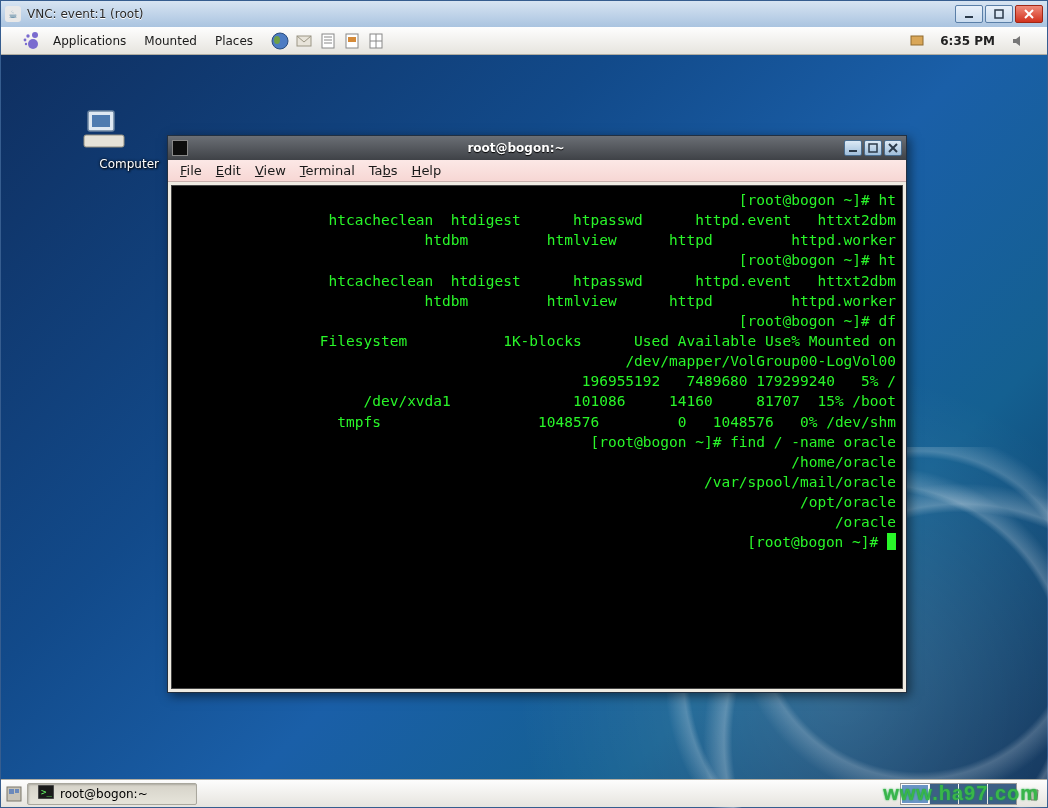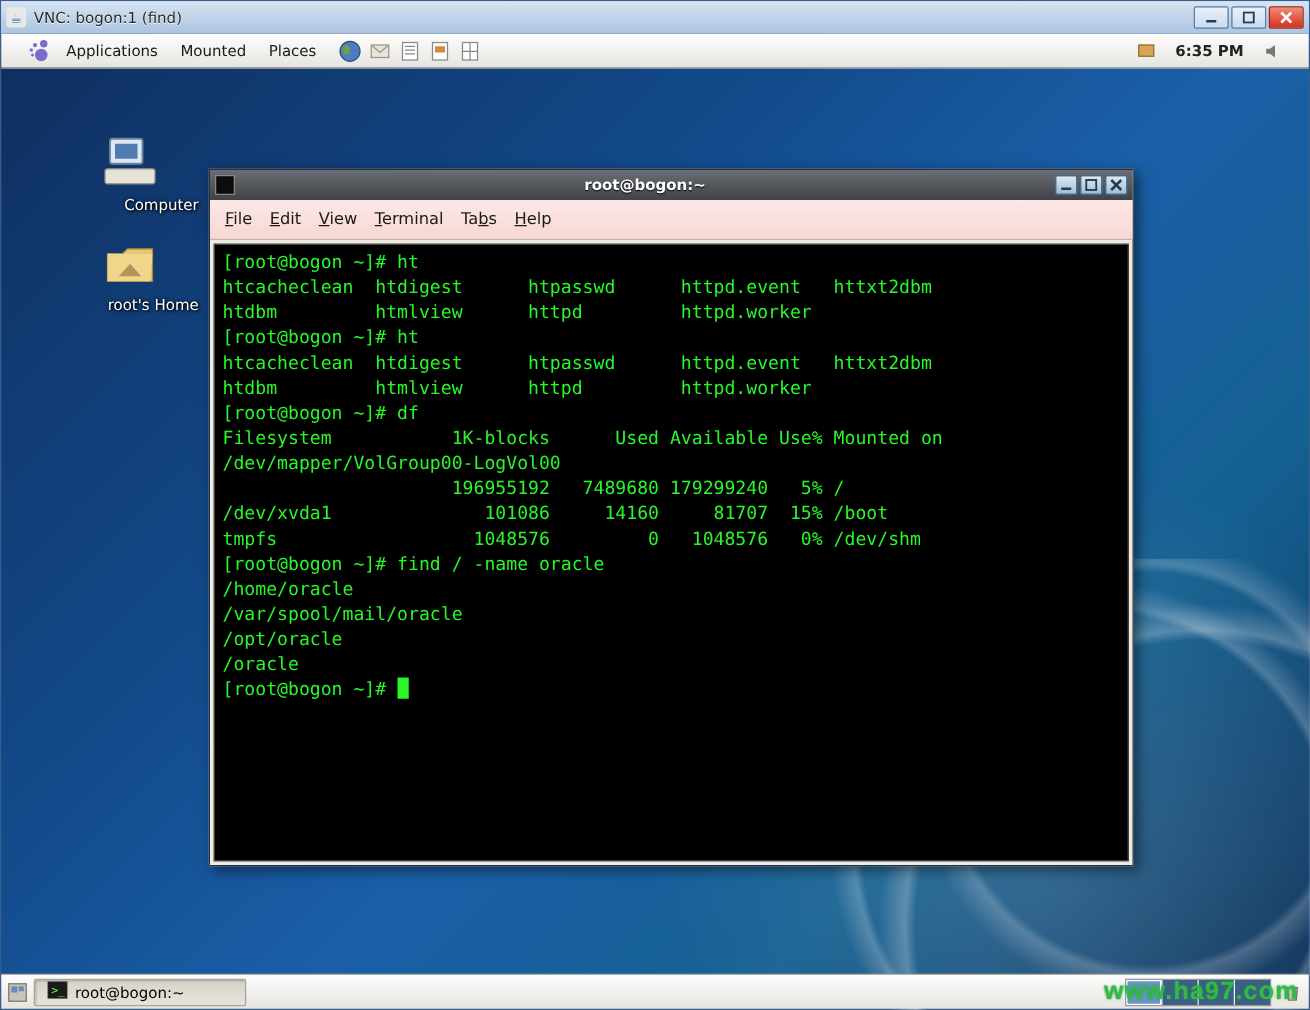--- a/index.html
+++ b/index.html
@@ -159,41 +159,42 @@
 .tbtn{
   width:18px;height:16px;
   background:linear-gradient(#dce9f5,#9fbedb);
   border:1px solid #4a6d8f; border-radius:2px;
   display:flex;align-items:center;justify-content:center;
   cursor:pointer;
 }
 .tbtn svg{ stroke:#2b3a4a; }
 
 .term-menubar{
-  height:32px;
+  height:22px;
   background:linear-gradient(#fce8e6,#f7d7d4);
   border-bottom:1px solid #c8b0ad;
   display:flex; align-items:center; padding:0 6px; gap:2px;
 }
 .term-menubar .menu-item{ font-size:13px; }
 .term-menubar .menu-item u{ text-decoration:underline; }
 
 .term-body{
   flex:1;
   background:#000;
   color:#29f629;
   font-family: "DejaVu Sans Mono","Liberation Mono",Consolas,monospace;
   font-size:14.5px;
   line-height:1.39;
   padding:4px 6px;
   white-space:pre;
   overflow:hidden;
   position:relative;
   margin:3px;
   border:1px solid #444;
+  text-align:right;
 }
 .cursor{
   display:inline-block; width:9px; height:17px;
   background:#29f629; vertical-align:-3px;
 }
 
 
 .watermark{
   position:absolute; right:8px; bottom:2px;
   color:#3ab54a; font-weight:bold; font-size:20px;
@@ -205,21 +206,21 @@
   margin-left:36px;
 }
 </style>
 </head>
 <body>
 
 <div class="vnc-window">
 
   <div class="vnc-titlebar">
     <div class="java-icon">☕</div>
-    <div class="vnc-title">VNC: bogon:1 (find)</div>
+    <div class="vnc-title">VNC: event:1 (root)</div>
     <div class="spacer"></div>
     <div class="winbtns">
       <div class="winbtn">
         <svg width="10" height="10">
             <line x1="1" y1="8" x2="9" y2="8" stroke-width="2"></line>
           </svg>
       </div>
       <div class="winbtn">
         <svg width="10" height="10">
             <rect x="1" y="1" width="8" height="8" fill="none" stroke-width="1.5"></rect>
@@ -303,30 +304,20 @@
     <div class="desktop-area">
       <div class="desktop-icon" style="left:48px; top:50px;">
         <div class="dicon">
             <svg width="48" height="48">
               <rect x="8" y="6" width="26" height="20" rx="2" fill="#dfe8f2" stroke="#6b84a0" stroke-width="1.5"></rect>
               <rect x="12" y="10" width="18" height="12" fill="#4f7bb0"></rect>
               <rect x="4" y="30" width="40" height="12" rx="2" fill="#e5e2d8" stroke="#938f80"></rect>
             </svg>
           </div>
         <div class="label">Computer</div>
-      </div>
-      <div class="desktop-icon" style="left:48px; top:130px;">
-        <div class="dicon">
-            <svg width="48" height="48">
-              <path d="M6 18 L18 18 L22 14 L42 14 L42 40 L6 40 Z" fill="#e5c576" stroke="#a58739"></path>
-              <path d="M6 18 L42 18 L40 40 L6 40 Z" fill="#f0d68a"></path>
-              <path d="M15 36 L24 26 L33 36 Z" fill="#b8915a"></path>
-            </svg>
-          </div>
-        <div class="label">root's Home</div>
       </div>
     </div>
 
     <div class="term-window">
       <div class="term-titlebar">
         <div class="ticon"></div>
         <div class="term-title">root@bogon:~</div>
         <div class="term-btns">
           <div class="tbtn">
               <svg width="10" height="10">

